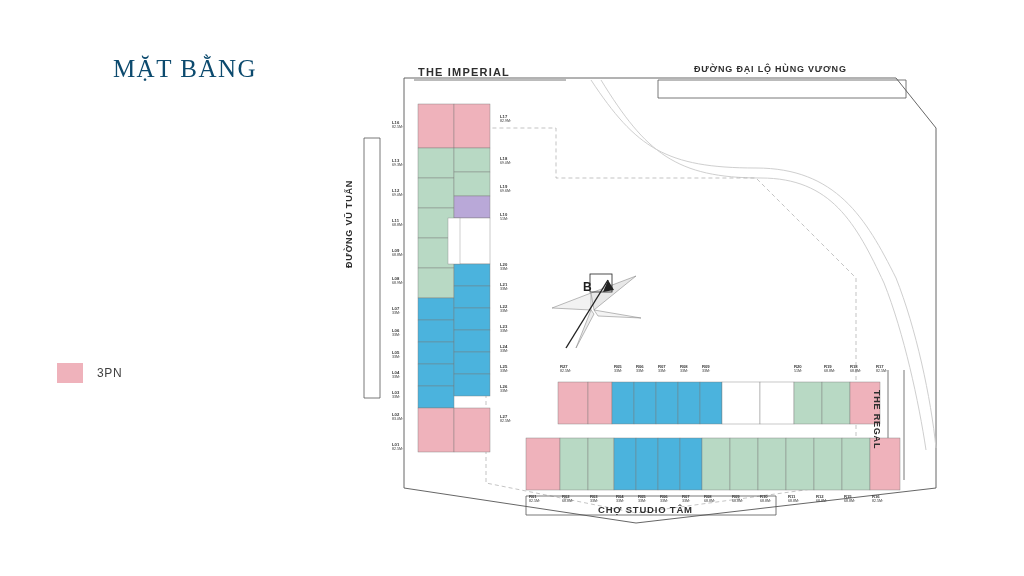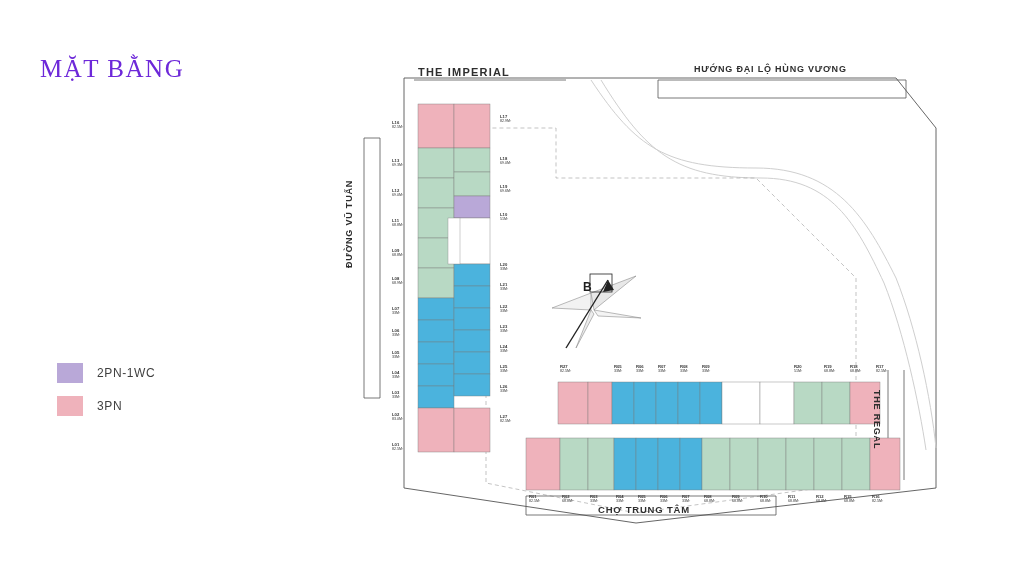--- a/index.html
+++ b/index.html
@@ -19,22 +19,22 @@
     position: absolute;
     inset: 0;
   }
 
   
   .title {
     position: absolute;
     left: 40px;
     top: 52px;
     width: 290px;
-    text-align: left;
-    color: #6d28d9;
+    text-align: center;
+    color: #0c4a6e;
     font-family: "Liberation Serif", serif;
     line-height: 1.35;
   }
   .title .l1 {
     font-size: 25px;
     letter-spacing: 1.5px;
     font-variant: small-caps;
     text-transform: uppercase;
   }
   .title .l2 {
@@ -131,24 +131,20 @@
 <body>
 
 <div class="root">
 
   <div class="title">
     <div class="l1">Mặt Bằng</div>
   </div>
 
   <div class="legend">
 
-    <div class="legend-row">
-      <div class="legend-swatch" style="background:#b9a8d8"></div>
-      <div class="legend-label">2PN-1WC</div>
-    </div>
     <div class="legend-row">
       <div class="legend-swatch" style="background:#efb2bb"></div>
       <div class="legend-label">3PN</div>
     </div>
   </div>
 
   <div class="map">
 
     <svg width="690" height="545" viewBox="0 0 690 545">
 
@@ -250,22 +246,22 @@
         <rect x="394" y="420" width="28" height="52" fill="#b8d9c4"></rect>
         <rect x="422" y="420" width="28" height="52" fill="#b8d9c4"></rect>
         <rect x="450" y="420" width="28" height="52" fill="#b8d9c4"></rect>
         <rect x="478" y="420" width="28" height="52" fill="#b8d9c4"></rect>
         <rect x="506" y="420" width="28" height="52" fill="#b8d9c4"></rect>
         <rect x="534" y="420" width="30" height="52" fill="#efb2bb"></rect>
       </g>
     </svg>
 
     <div class="maplabel lbl-imperial">THE IMPERIAL</div>
-    <div class="maplabel lbl-huongdai">HƯỚNG ĐẠI LỘ HÙNG VƯƠNG</div>
-    <div class="maplabel lbl-chotrung">CHỢ TRUNG TÂM</div>
+    <div class="maplabel lbl-huongdai">ĐƯỜNG ĐẠI LỘ HÙNG VƯƠNG</div>
+    <div class="maplabel lbl-chotrung">CHỢ STUDIO TÂM</div>
     <div class="maplabel lbl-vutuan">ĐƯỜNG VŨ TUẤN</div>
     <div class="maplabel lbl-regal">THE REGAL</div>
     <div class="compass-b">B</div>
 
     <div class="ulabel" style="left:56px;  top:102px;"><b>L16</b><span>82.5M²</span></div>
     <div class="ulabel" style="left:56px;  top:140px;"><b>L13</b><span>69.3M²</span></div>
     <div class="ulabel" style="left:56px;  top:170px;"><b>L12</b><span>69.0M²</span></div>
     <div class="ulabel" style="left:56px;  top:200px;"><b>L11</b><span>68.8M²</span></div>
     <div class="ulabel" style="left:56px;  top:230px;"><b>L09</b><span>68.8M²</span></div>
     <div class="ulabel" style="left:56px;  top:258px;"><b>L08</b><span>68.9M²</span></div>

